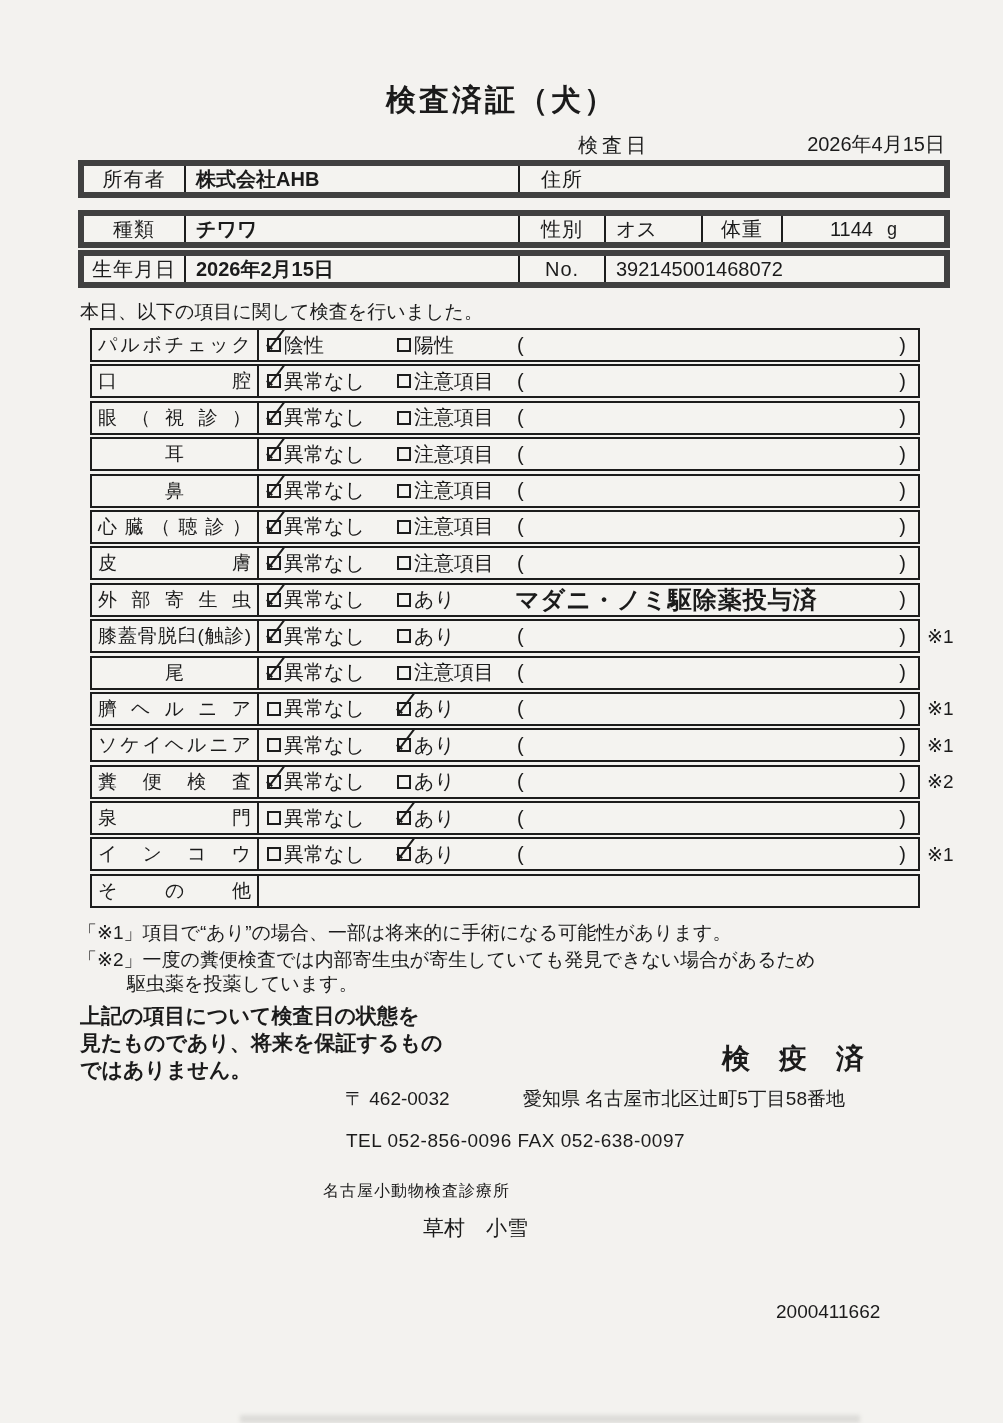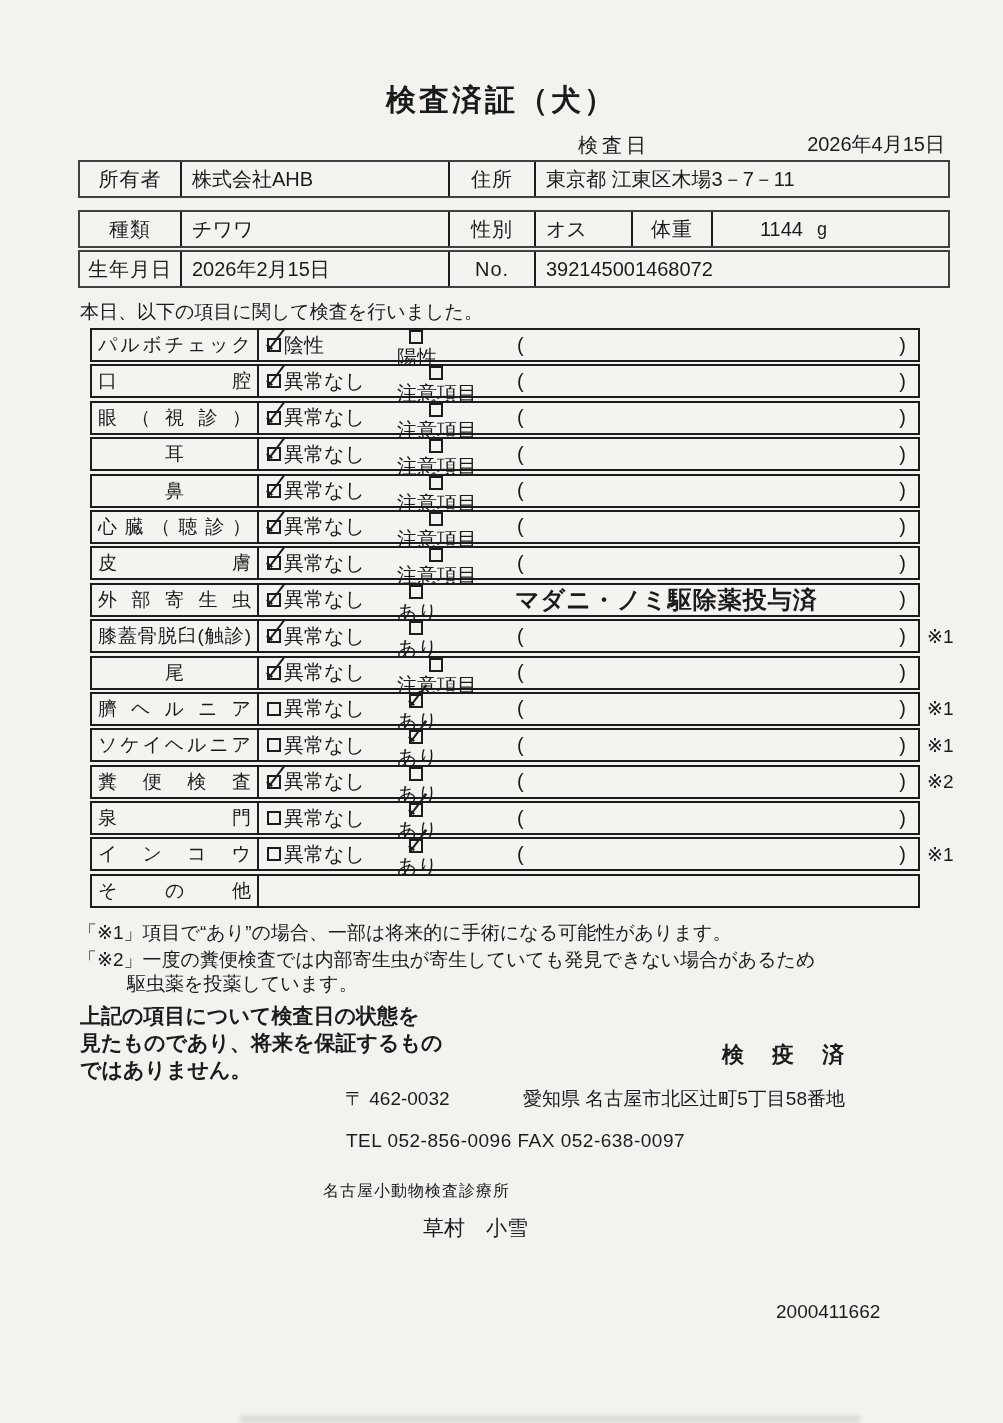--- a/index.html
+++ b/index.html
@@ -11,48 +11,48 @@
   }
   
   .doc-title {
     position:absolute; top:80px; left:0; width:100%;
     text-align:center; font-size:30px; font-weight:bold; letter-spacing:3px;
   }
   .insp-date-label { position:absolute; top:132px; left:578px; font-size:20px; letter-spacing:4px; }
   .insp-date-value { position:absolute; top:131px; right:58px; font-size:20px; }
 
   
-  .info-table { position:absolute; left:78px; width:872px; height:38px; display:flex; border:2px solid #404040; background:#f4f3f0; }
+  .info-table { position:absolute; left:78px; width:872px; height:38px; display:flex; border:6px solid #404040; background:#f4f3f0; }
   .info-table .cell { display:flex; align-items:center; font-size:20px; border-left:2px solid #1c1c1c; padding:0 10px; overflow:hidden; white-space:nowrap; }
   .info-table .cell:first-child { border-left:none; }
   .cell.lab { justify-content:center; letter-spacing:1px; }
   .cell.val { justify-content:flex-start; }
   .cell.num { justify-content:center; }
   #tableA { top:160px; }
   #tableB { top:210px; }
   #tableC { top:250px; }
-  .w100 { width:100px; flex:none; } .w334 { width:268px; flex:none; }
+  .w100 { width:100px; flex:none; } .w334 { width:334px; flex:none;font-weight:bold; }
   .w86  { width:86px;  flex:none; } .w352 { width:352px; flex:none; }
   .w97  { width:97px;  flex:none; } .w80  { width:80px;  flex:none; }
   .w175 { width:175px; flex:none; }
   .no-label { font-size:17px; }
   .weight-unit { font-size:18px; margin-left:14px; margin-right:12px; }
 
   .intro-line { position:absolute; top:299px; left:80px; font-size:19px; }
 
   
   .checklist { position:absolute; top:328px; left:78px; width:842px; display:flex; flex-direction:column; gap:2.4px;padding-left:12px; }
   .chk-row { position:relative; height:34px; border:2px solid #1c1c1c; display:flex; background:#f4f3f0; }
   .row-label { width:167px; flex:none; border-right:2px solid #1c1c1c; font-size:19px; padding:0 6px; display:flex; align-items:center; overflow:hidden; white-space:nowrap; }
   .row-label > span { width:100%; }
   .row-label.justify > span { text-align:justify; text-align-last:justify; }
   .row-label.center  > span { text-align:center; text-align-last:center; }
   .row-content { position:relative; flex:1; }
   .opt { position:absolute; top:0; height:100%; display:flex; align-items:center; font-size:20px; white-space:nowrap; }
-  .opt1 { left:8px; } .opt2 { left:138px;flex-direction:column; }
+  .opt1 { left:8px; } .opt2 { left:138px; }
   .cb { position:relative; display:inline-block; width:14px; height:14px; border:2px solid #1c1c1c; margin-right:3px; flex:none; }
   .cb.checked::after {
     content:''; position:absolute; left:0px; bottom:-1px; width:27px; height:2px;
     background:#1c1c1c; transform-origin:0 100%; transform:rotate(-53deg);
   }
   .cb.checked::before {
     content:''; position:absolute; left:-3px; bottom:2px; width:7px; height:2px;
     background:#1c1c1c; transform:rotate(38deg);
   }
   .paren-open { position:absolute; left:258px; top:0; height:100%; display:flex; align-items:center; font-size:20px; }
@@ -60,21 +60,21 @@
   .row-note { position:absolute; left:256px; top:0; height:100%; display:flex; align-items:center; font-size:24px; font-weight:600; letter-spacing:1px; white-space:nowrap;text-align:center; }
   .row-remark { position:absolute; left:calc(100% + 9px); top:0; height:100%; display:flex; align-items:center; font-size:19px; white-space:nowrap; }
 
   
   .note1 { position:absolute; top:920px; left:78px; font-size:19px; }
   .note2a { position:absolute; top:947px; left:78px; font-size:19px; }
   .note2b { position:absolute; top:971px; left:127px; font-size:19px; }
 
   .disclaimer { position:absolute; top:1002px; left:80px; font-size:21px; font-weight:bold; line-height:27px; }
 
-  .quarantine-stamp { position:absolute; top:1040px; left:722px; font-size:22px; font-weight:600; letter-spacing:11px; white-space:nowrap; }
+  .quarantine-stamp { position:absolute; top:1040px; left:722px; font-size:28px; font-weight:600; letter-spacing:11px; white-space:nowrap;font-family:Liberation Serif, serif; }
 
   .postal  { position:absolute; top:1086px; left:345px; font-size:19px; }
   .addr    { position:absolute; top:1086px; left:523px; font-size:19px; }
   .telfax  { position:absolute; top:1130px; left:346px; font-size:19px; letter-spacing:0.5px; }
   .clinic  { position:absolute; top:1181px; left:323px; font-size:16px; letter-spacing:1px; }
   .vet     { position:absolute; top:1214px; left:423px; font-size:21px; }
   .docnum  { position:absolute; top:1253px; left:776px; font-size:19px;margin-top:48px; }
 
   .scan-band { position:absolute; bottom:0; left:240px; width:620px; height:8px; background:#8f8e8a; opacity:0.22; filter:blur(2px); }
 </style>
@@ -85,21 +85,20 @@
 
   <div class="doc-title">検査済証（犬）</div>
 
   <div class="insp-date-label">検査日</div>
   <div class="insp-date-value">2026年4月15日</div>
 
   <div class="info-table" id="tableA">
     <div class="cell lab w100">所有者</div>
     <div class="cell val w334">株式会社AHB</div>
     <div class="cell lab w86">住所</div>
-    <div class="cell val w352">東京都 江東区木場3－7－11</div>
   </div>
 
   <div class="info-table" id="tableB">
     <div class="cell lab w100">種類</div>
     <div class="cell val w334">チワワ</div>
     <div class="cell lab w86">性別</div>
     <div class="cell val w97">オス</div>
     <div class="cell lab w80">体重</div>
     <div class="cell num w175">
       <span>1144</span>

